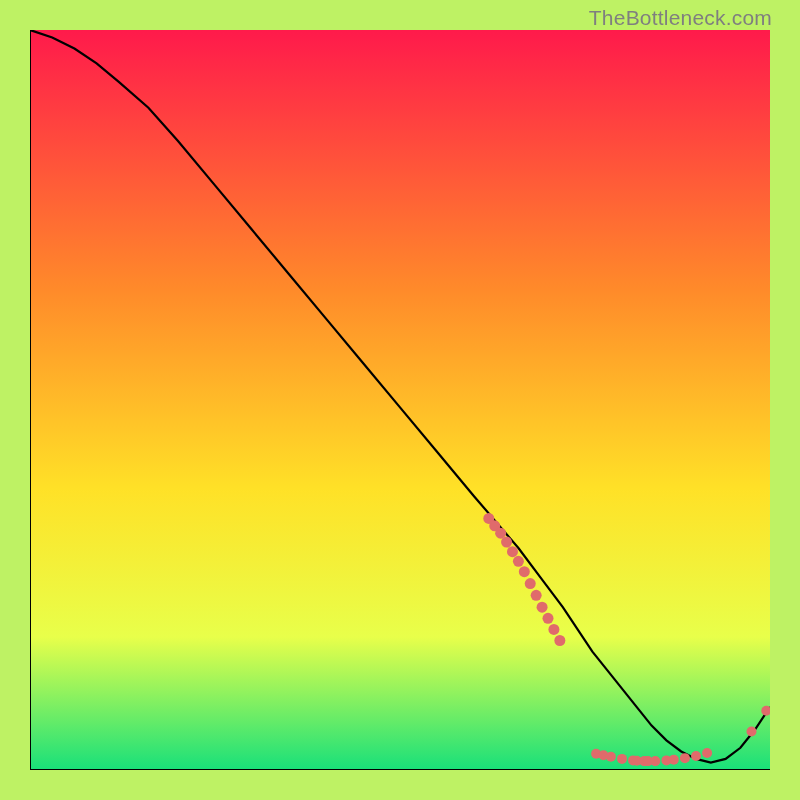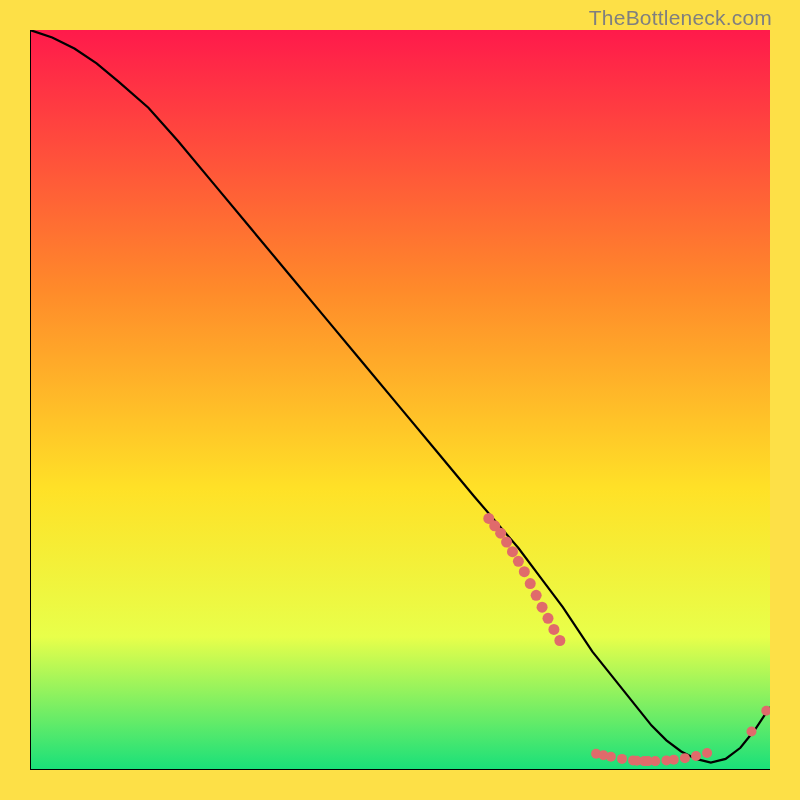--- a/index.html
+++ b/index.html
@@ -8,21 +8,21 @@
     width: 800px;
     height: 800px;
     background: #000;
     overflow: hidden;
     font-family: Arial, Helvetica, sans-serif;
   }
   .stage {
     position: relative;
     width: 800px;
     height: 800px;
-    background: #fde047;
+    background: #bef264;
   }
   .plot {
     position: absolute;
     left: 30px;
     top: 30px;
     width: 740px;
     height: 740px;
   }
   .plot svg {
     display: block;

